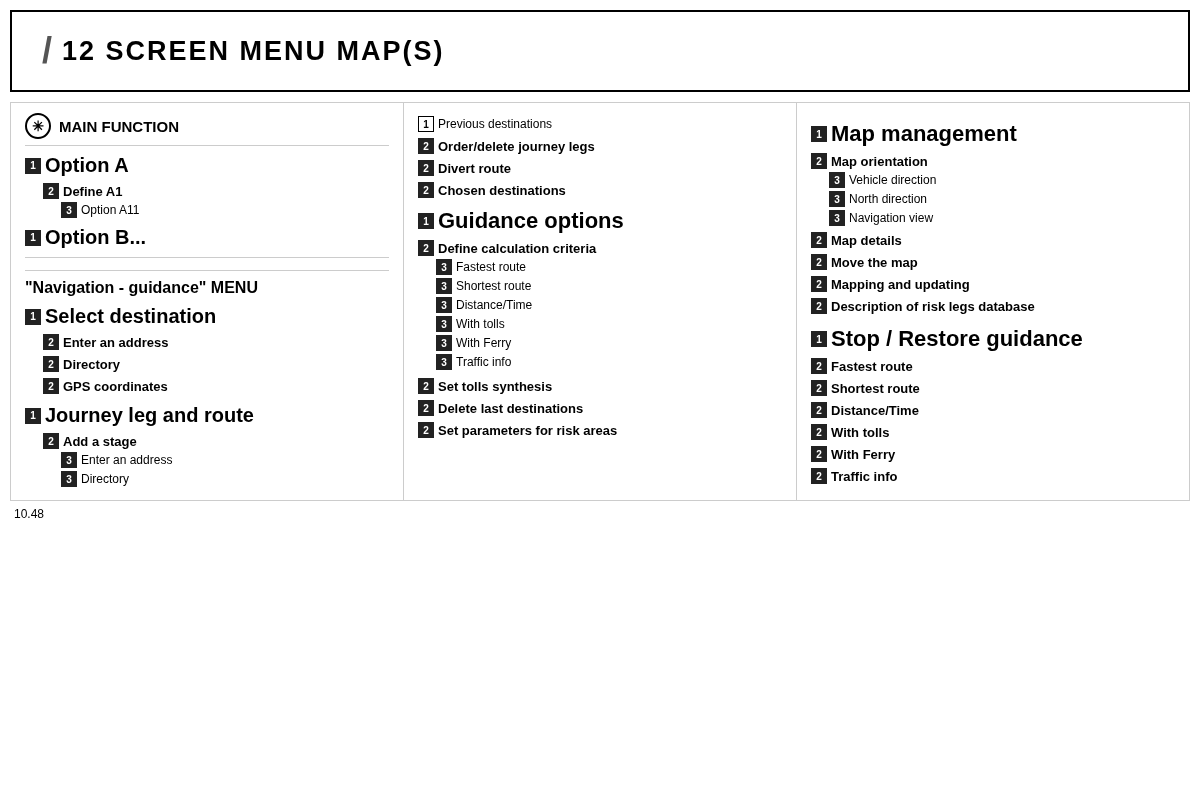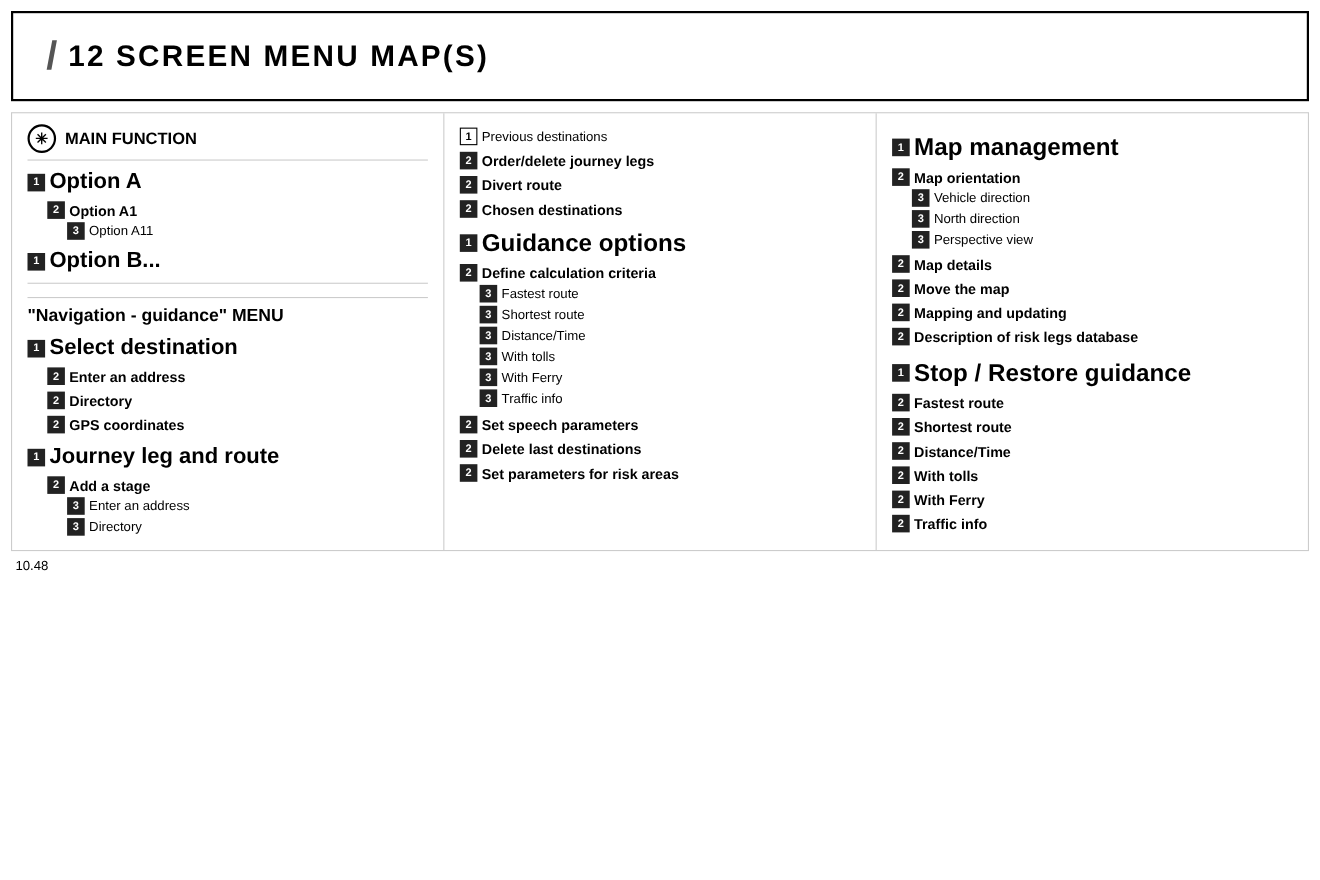--- a/index.html
+++ b/index.html
@@ -167,21 +167,21 @@
       <div class="compass-icon">✳</div>
       <span>MAIN FUNCTION</span>
     </div>
 
     <div class="section-header indent-1">
       <span class="badge">1</span>
       <span class="section-header-text">Option A</span>
     </div>
     <div class="subsection indent-2">
       <span class="badge">2</span>
-      <span class="subsection-text">Option A1</span>
+      <span class="subsection-text">Define A1</span>
     </div>
     <div class="item indent-3">
       <span class="badge">3</span>
       <span class="item-text">Option A11</span>
     </div>
 
     <div class="section-header indent-1">
       <span class="badge">1</span>
       <span class="section-header-text">Option B...</span>
     </div>
@@ -283,21 +283,21 @@
       <span class="item-text">With Ferry</span>
     </div>
 
     <div class="item indent-2">
       <span class="badge">3</span>
       <span class="item-text">Traffic info</span>
     </div>
 
     <div class="subsection indent-1" style="margin-top: 8px;">
       <span class="badge">2</span>
-      <span class="subsection-text">Set speech parameters</span>
+      <span class="subsection-text">Set tolls synthesis</span>
     </div>
 
     <div class="subsection indent-1">
       <span class="badge">2</span>
       <span class="subsection-text">Delete last destinations</span>
     </div>
 
     <div class="subsection indent-1">
       <span class="badge">2</span>
       <span class="subsection-text">Set parameters for risk areas</span>
@@ -322,21 +322,21 @@
       <span class="item-text">Vehicle direction</span>
     </div>
 
     <div class="item indent-2">
       <span class="badge">3</span>
       <span class="item-text">North direction</span>
     </div>
 
     <div class="item indent-2">
       <span class="badge">3</span>
-      <span class="item-text">Perspective view</span>
+      <span class="item-text">Navigation view</span>
     </div>
 
     <div class="subsection indent-1">
       <span class="badge">2</span>
       <span class="subsection-text">Map details</span>
     </div>
 
     <div class="subsection indent-1">
       <span class="badge">2</span>
       <span class="subsection-text">Move the map</span>

